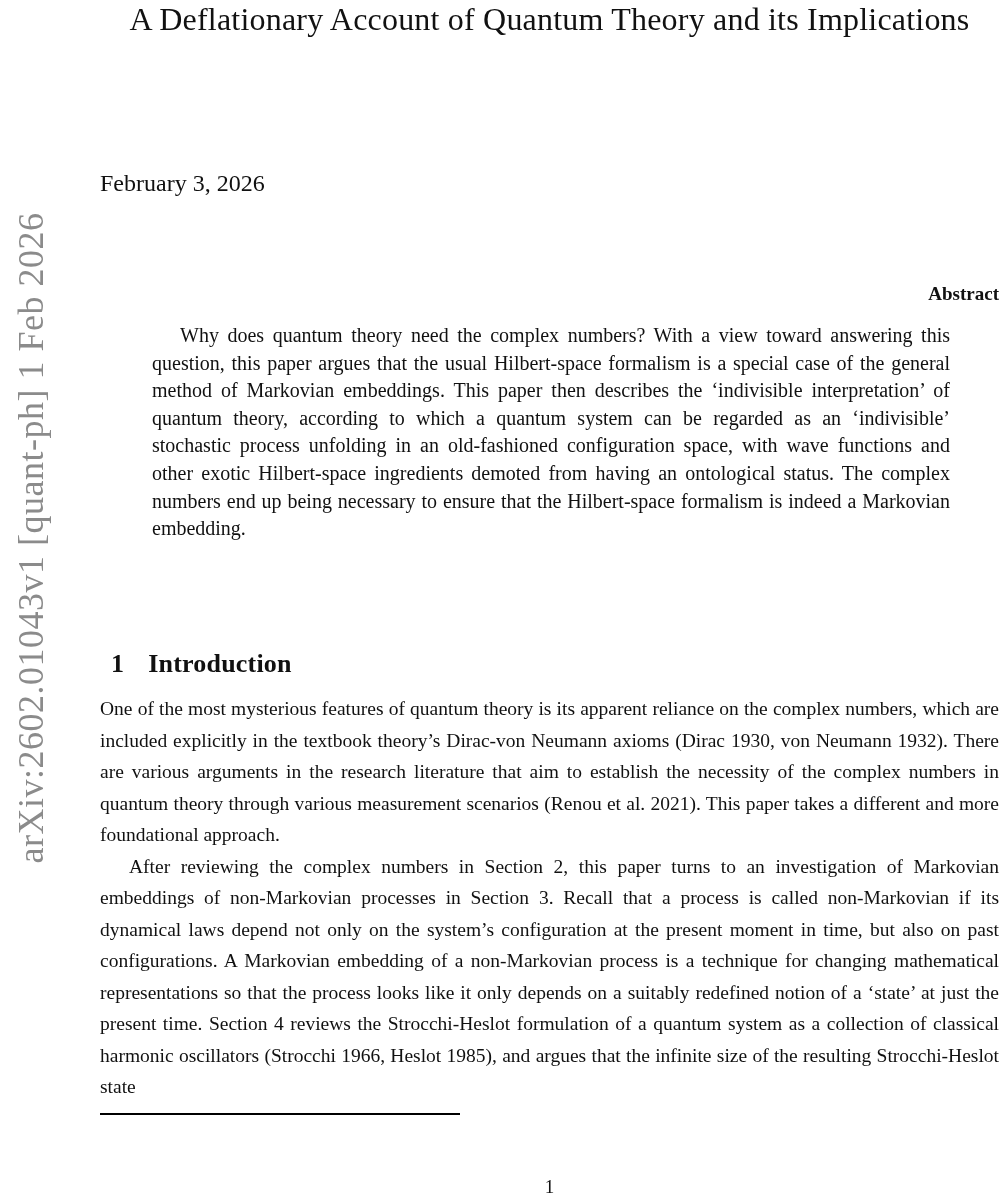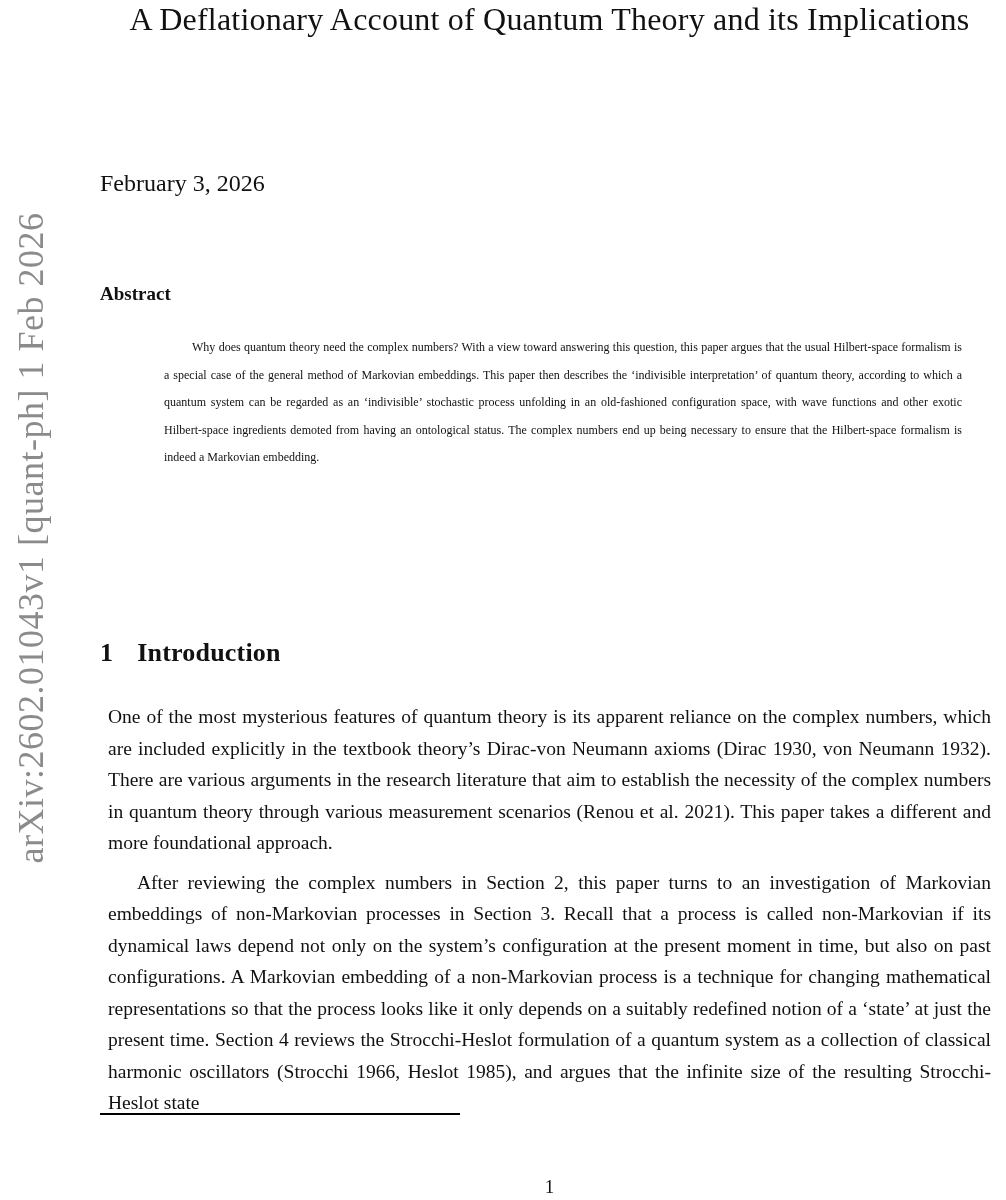--- a/index.html
+++ b/index.html
@@ -71,54 +71,54 @@
     font-size: 24px;
     text-align: left;
   }
   .abstract-heading {
     position: absolute;
     top: 283px;
     left: 0;
     width: 100%;
     font-size: 19px;
     font-weight: bold;
-    text-align: left;
+    text-align: right;
   }
   .abstract-body {
     position: absolute;
     top: 322px;
     left: 52px;
     width: 798px;
-    margin: 12px;
-    font-size: 12px;
+    margin: 0;
+    font-size: 20px;
     line-height: 27.6px;
     text-align: justify;
     text-indent: 28px;
   }
   .section-heading {
     position: absolute;
     top: 638px;
     left: 0;
-    margin: 0;
+    margin: 11px;
     font-size: 26px;
     font-weight: bold;
     letter-spacing: 0.2px;
   }
   .section-heading .sec-num {
     display: inline-block;
     margin-right: 24px;
   }
   .body-text {
     position: absolute;
     top: 693px;
     left: 0;
     width: 899px;
   }
   .body-par {
-    margin: 8px;
+    margin: 0;
     font-size: 19.5px;
     line-height: 31.5px;
     text-align: justify;
   }
   .body-par.indent {
     text-indent: 29px;
     font-family: Liberation Serif, serif;
   }
   .footnote-rule {
     position: absolute;

